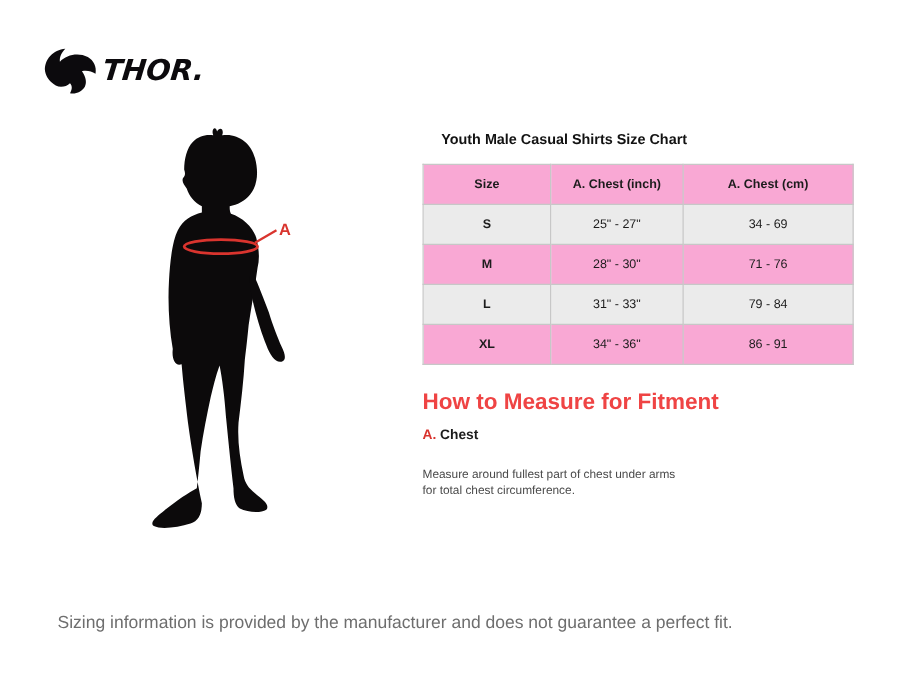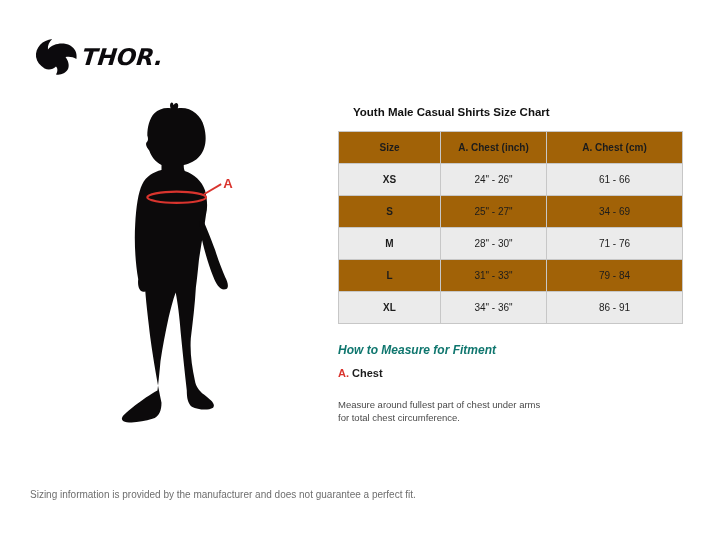--- a/index.html
+++ b/index.html
@@ -24,34 +24,34 @@
   .figure-wrap { position:absolute; left:103px; top:86px; width:204px; height:344px; }
 
   
   .right-col { position:absolute; left:338px; top:106px; width:346px; }
   .chart-title { font-size:11.5px; font-weight:bold; color:#121212; margin:0 0 13px 15px; }
 
   table.size-table { border-collapse:collapse; width:344px; table-layout:fixed; }
   .size-table th, .size-table td {
     border:1px solid #c7c7c7; height:32px; padding:0;
     text-align:center; vertical-align:middle;
-    font-size:10px; color:#1c1c1c; background:#a16207;
+    font-size:10px; color:#1c1c1c; background:#f9a8d4;
   }
   .size-table th { font-weight:bold; }
   .size-table td.size-col { font-weight:bold; }
   .size-table tbody tr:nth-child(odd) td { background:#ebebeb; }
 
   .howto { margin-top:19px; }
-  .howto-title { font-size:12px; font-weight:bold; color:#0f766e; margin:0;font-style:italic; }
+  .howto-title { font-size:18px; font-weight:bold; color:#ef4444; margin:0; }
   .measure-label { font-size:11px; font-weight:bold; margin-top:10px; color:#1c1c1c; }
   .measure-label .letter { color:#d9342e; }
   .measure-desc { font-size:9.5px; color:#4a4a4a; width:215px; line-height:1.4; margin-top:19px; }
 
   
-  .footnote { position:absolute; left:30px; top:487px; font-size:10px; color:#6e6e6e; line-height:1.5; }
+  .footnote { position:absolute; left:46px; top:487px; font-size:14px; color:#6e6e6e; line-height:1.5; }
 </style>
 </head>
 <body>
 
 <div class="canvas">
 
   <div class="logo">
     <svg class="logo-icon" viewBox="0 0 46 40" xmlns="http://www.w3.org/2000/svg" aria-hidden="true">
       <path fill="#0c0a0d" d="M2,20 C1,10 9,2 19,1 C16,4 14,8 14.5,12 C20,6 30,4 38,8
         C43,11 45.5,16 44.5,22 C41,20 37,19 33,20 C36,24 37.5,29 35.5,33
@@ -105,25 +105,20 @@
         </colgroup>
       <thead>
         <tr>
           <th>Size</th>
           <th>A. Chest (inch)</th>
           <th>A. Chest (cm)</th>
         </tr>
       </thead>
       <tbody>
         <tr>
-          <td class="size-col">XS</td>
-          <td>24" - 26"</td>
-          <td>61 - 66</td>
-        </tr>
-        <tr>
           <td class="size-col">S</td>
           <td>25" - 27"</td>
           <td>34 - 69</td>
         </tr>
         <tr>
           <td class="size-col">M</td>
           <td>28" - 30"</td>
           <td>71 - 76</td>
         </tr>
         <tr>

